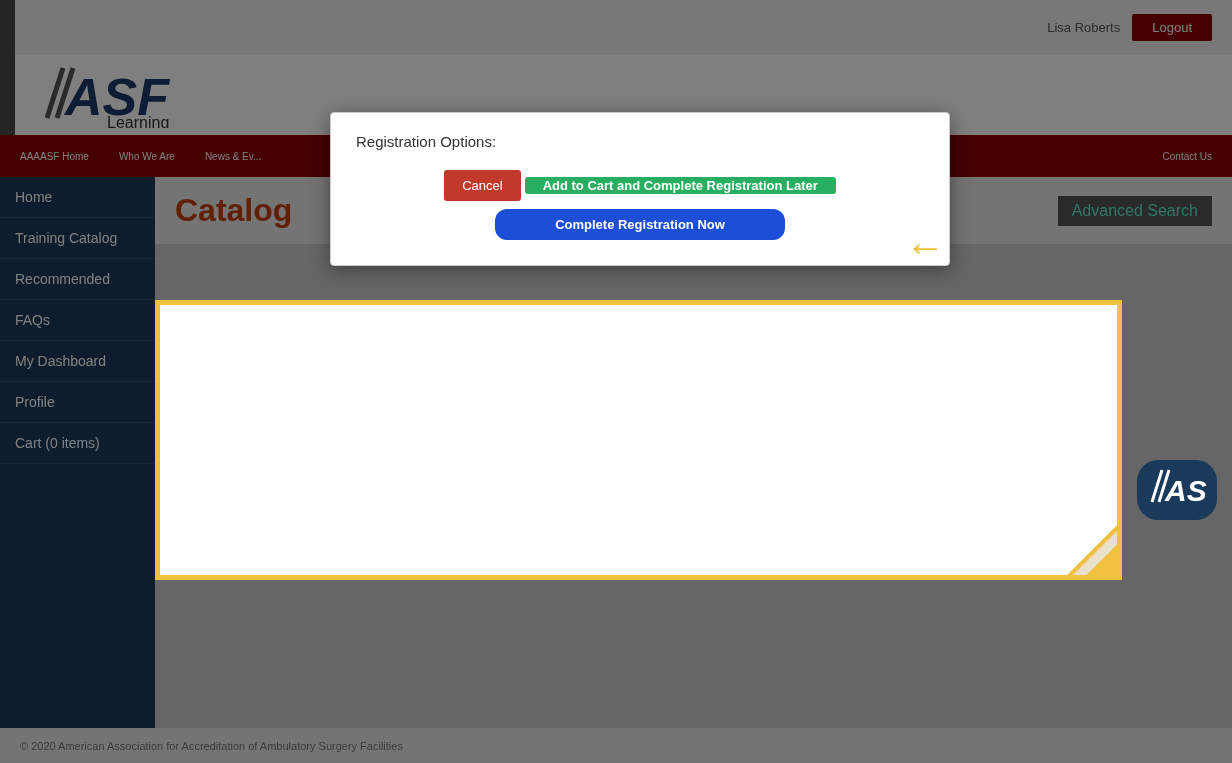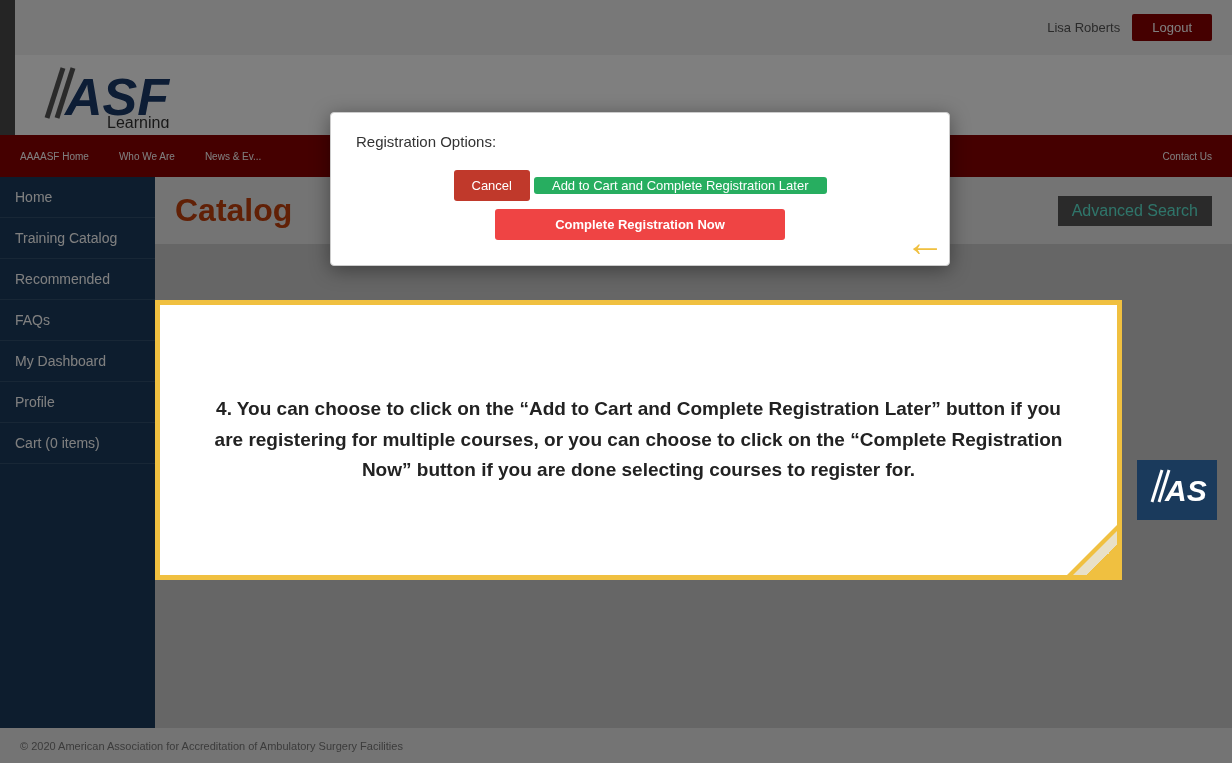--- a/index.html
+++ b/index.html
@@ -164,34 +164,34 @@
       cursor: pointer;
       border-radius: 3px;
     }
 
     .btn-add-cart {
       background: #27ae60;
       color: #fff;
       border: none;
       padding: 1px 18px;
       font-size: 13px;
-      font-weight: normal;
+      font-weight: bold;
       cursor: pointer;
       border-radius: 3px;
     }
 
     .btn-complete-reg {
-      background: #ef4444;
+      background: #1d4ed8;
       color: #fff;
       border: none;
       padding: 8px 60px;
       font-size: 13px;
       font-weight: bold;
       cursor: pointer;
-      border-radius: 3px;
+      border-radius: 12px;
     }
 
     
     .arrow-indicator {
       position: absolute;
       top: 222px; left: 905px;
       z-index: 21;
       font-size: 40px;
       color: #f0c040;
       line-height: 1;
@@ -259,20 +259,21 @@
     
     .asf-logo-main {
       position: absolute;
       top: 460px; right: 15px;
       width: 80px; height: 60px;
       background: #1a3a5c;
       display: flex;
       align-items: center;
       justify-content: center;
       z-index: 2;
+      border-radius: 21px;
     }
 
     .asf-logo-main-text {
       color: #fff;
       font-size: 22px;
       font-weight: bold;
       font-style: italic;
     }
 
     
@@ -351,21 +352,20 @@
       <button class="btn-cancel">Cancel</button>
       <button class="btn-add-cart">Add to Cart and Complete Registration Later</button>
     </div>
     <button class="btn-complete-reg">Complete Registration Now</button>
   </div>
 </div>
 
 <div class="arrow-indicator">←</div>
 
 <div class="callout-box">
-  <p class="callout-text">4.  You can choose to click on the “Add to Cart and Complete Registration Later” button if you are registering for multiple courses, or you can choose to click on the “Complete Registration Now” button if you are done selecting courses to register for.</p>
   <div class="corner-fold">
     <div class="corner-fold-inner"></div>
   </div>
 </div>
 
 <div class="asf-logo-main">
   <span class="asf-logo-main-text">
     <svg width="60" height="40" viewBox="0 0 60 40">
       <line x1="5" y1="35" x2="15" y2="3" stroke="#fff" stroke-width="3"></line>
       <line x1="12" y1="35" x2="22" y2="3" stroke="#fff" stroke-width="3"></line>

